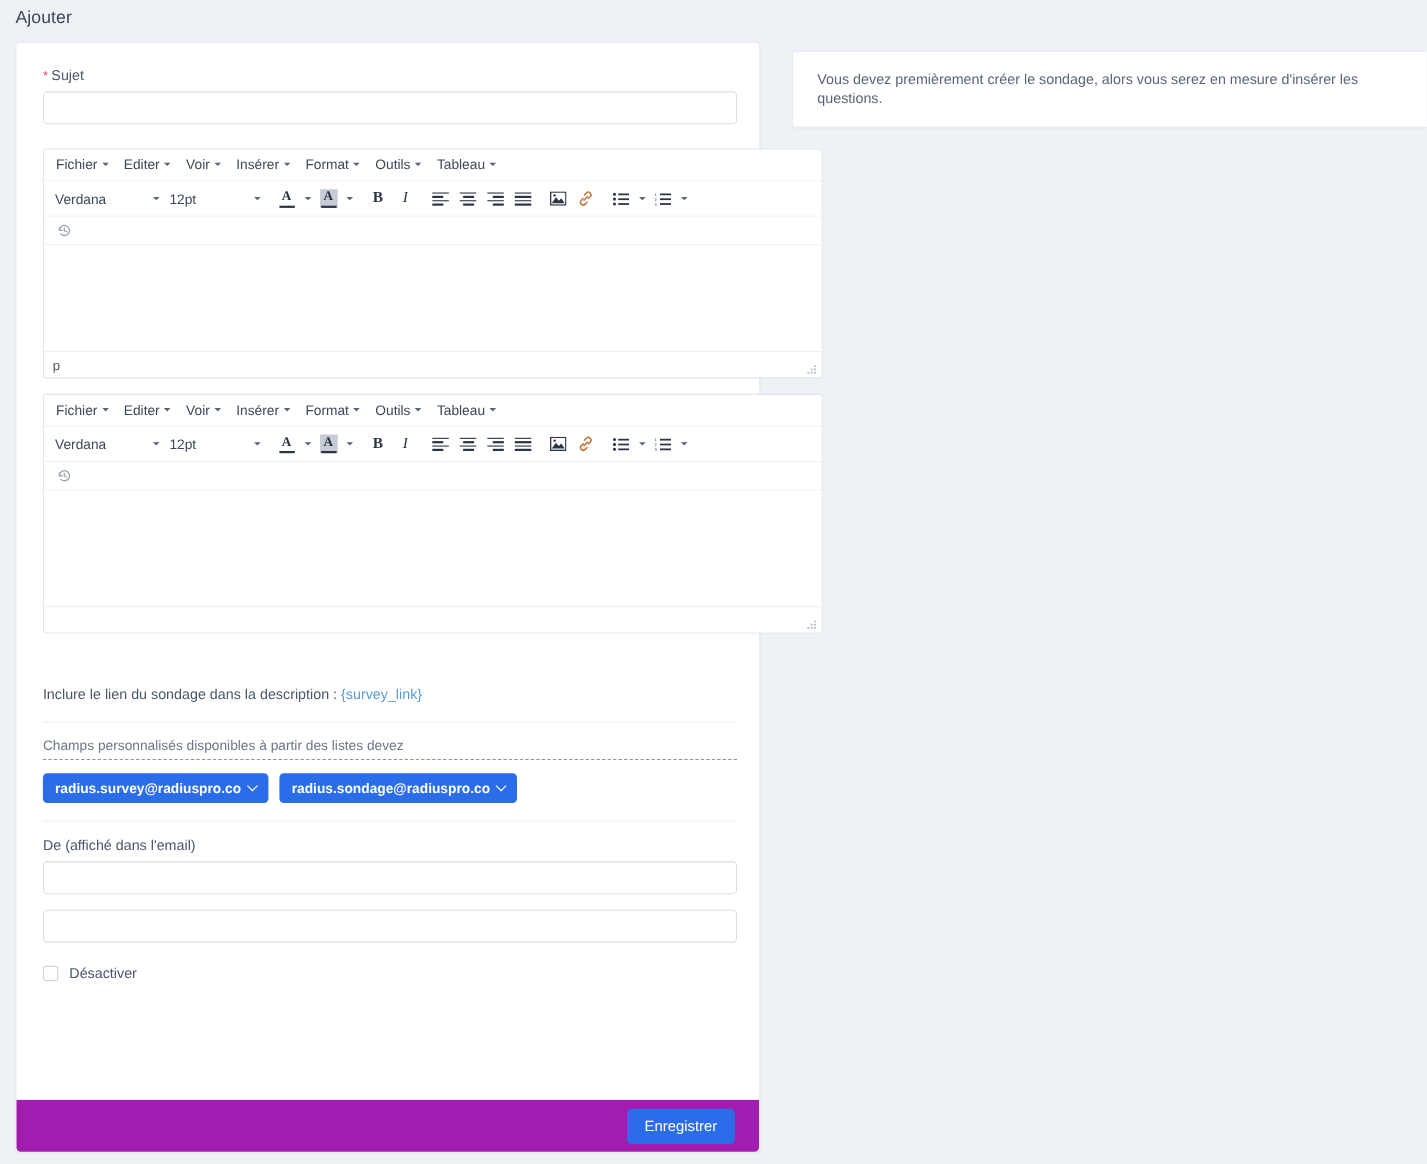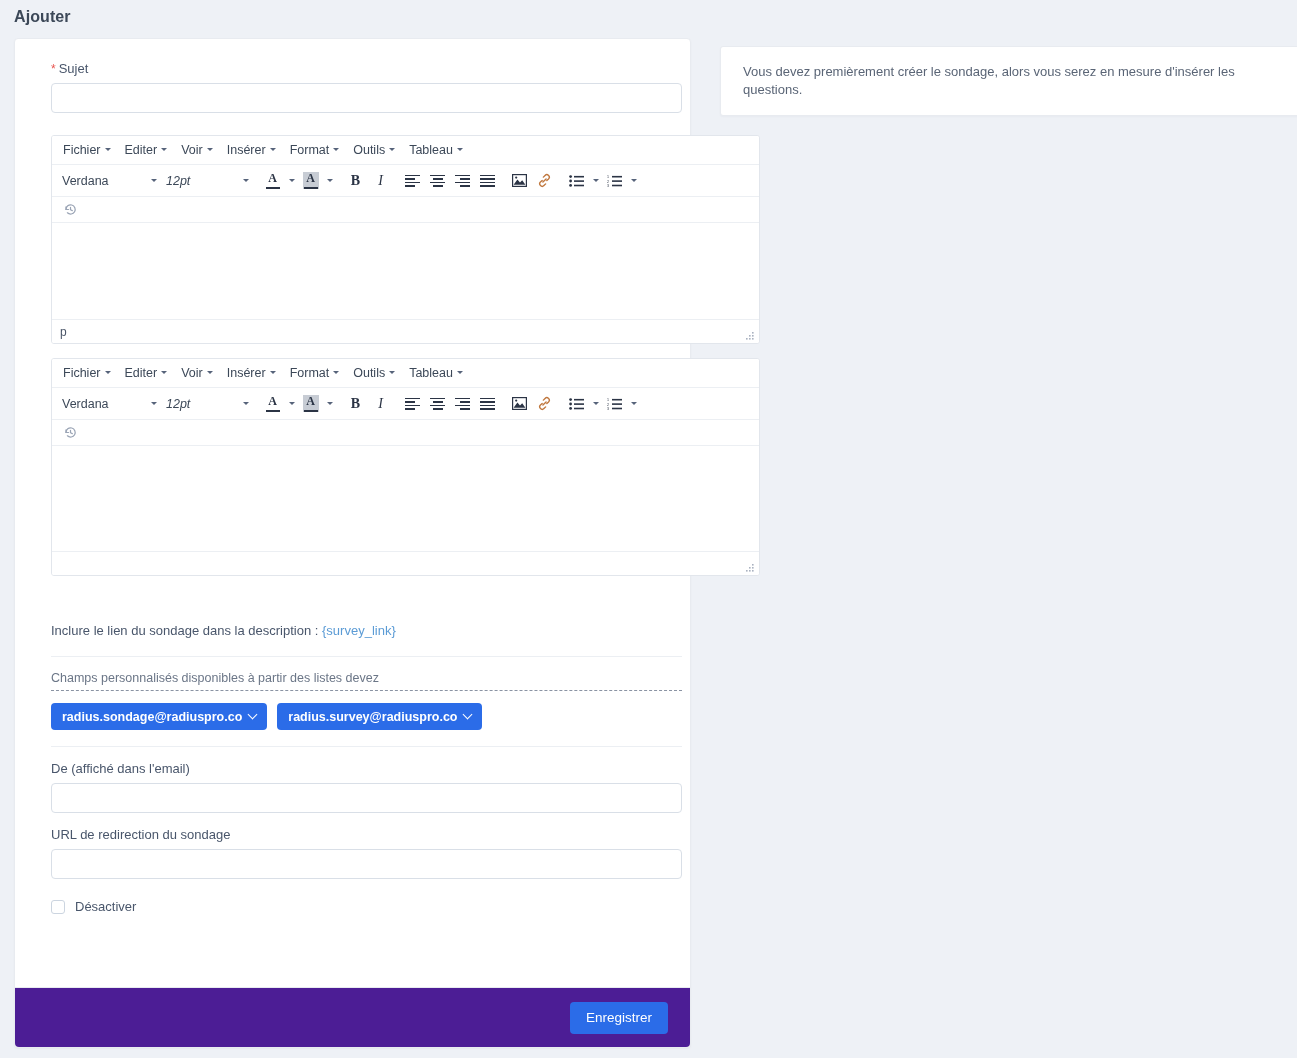--- a/index.html
+++ b/index.html
@@ -10,39 +10,39 @@
     background: #eef1f6;
     font-family: "Liberation Sans", sans-serif;
     font-size: 13px;
     color: #3c4858;
     overflow: hidden;
   }
   #page { position: relative; width: 1297px; height: 1058px; }
 
   .page-title {
     position: absolute; left: 14px; top: 8px;
-    font-size: 16px; color: #3c4858; font-weight: 700;
+    font-size: 16px; color: #3c4858; font-weight: 400;
     letter-spacing: .1px;
   }
 
   
   .left-card {
     position: absolute; left: 14px; top: 38px;
     width: 677px; height: 1010px;
     background: #ffffff;
     border: 1px solid #e8ebf0;
     border-radius: 4px;
     box-shadow: 0 1px 2px rgba(16,30,54,.04);
   }
-  .card-body { padding: 22px 24px 18px 36px; }
+  .card-body { padding: 22px 24px 18px 24px; }
 
   .card-footer {
     position: absolute; left: 0; right: 0; bottom: 0;
-    height: 60px;
-    background: #4c1d95;
+    height: 48px;
+    background: #a21caf;
     border-top: 1px solid #e8ebf0;
     border-radius: 0 0 4px 4px;
     display: flex; align-items: center; justify-content: flex-end;
     padding-right: 22px;
   }
 
   .field-label {
     font-size: 13px; color: #49566b;
     margin: 0 0 6px 0; line-height: 16px;
   }
@@ -93,21 +93,21 @@
     border-bottom: 1px solid #eceff3;
     background: #fff;
   }
   .tb-select {
     display: flex; align-items: center; justify-content: space-between;
     font-size: 12.5px; color: #3c4858;
     padding: 2px 4px 2px 5px; height: 22px;
     white-space: nowrap;
   }
   .tb-select.font { width: 104px; }
-  .tb-select.size { width: 92px; font-style: italic; }
+  .tb-select.size { width: 92px; }
   .tb-select .caret {
     display: inline-block; margin-left: 6px;
     border-left: 3.2px solid transparent;
     border-right: 3.2px solid transparent;
     border-top: 3.8px solid #56637a;
   }
   .tb-btn {
     width: 23px; height: 23px;
     display: flex; align-items: center; justify-content: center;
     margin: 0 1px; border-radius: 3px;
@@ -570,39 +570,38 @@
       </div>
 
       <hr class="divider">
 
       <div style="height:14px"></div>
 
       <div class="dashed-label">Champs personnalisés disponibles à partir des listes devez</div>
 
       <div class="chip-row">
         <button class="chip">
+          <span>radius.survey@radiuspro.co</span>
+          <span class="chev"></span>
+        </button>
+        <button class="chip">
           <span>radius.sondage@radiuspro.co</span>
           <span class="chev"></span>
         </button>
-        <button class="chip">
-          <span>radius.survey@radiuspro.co</span>
-          <span class="chev"></span>
-        </button>
       </div>
 
       <hr class="divider">
 
       <div style="height:14px"></div>
 
       <div class="field-label">De (affiché dans l'email)</div>
       <input class="text-input" type="text" value="" style="">
 
       <div class="gap-14"></div>
 
-      <div class="field-label">URL de redirection du sondage</div>
       <input class="text-input" type="text" value="" style="">
 
       <div class="gap-10"></div>
 
       <div class="cb-row">
         <span class="cbox"></span>
         <span class="cb-label">Désactiver</span>
       </div>
 
     </div>

